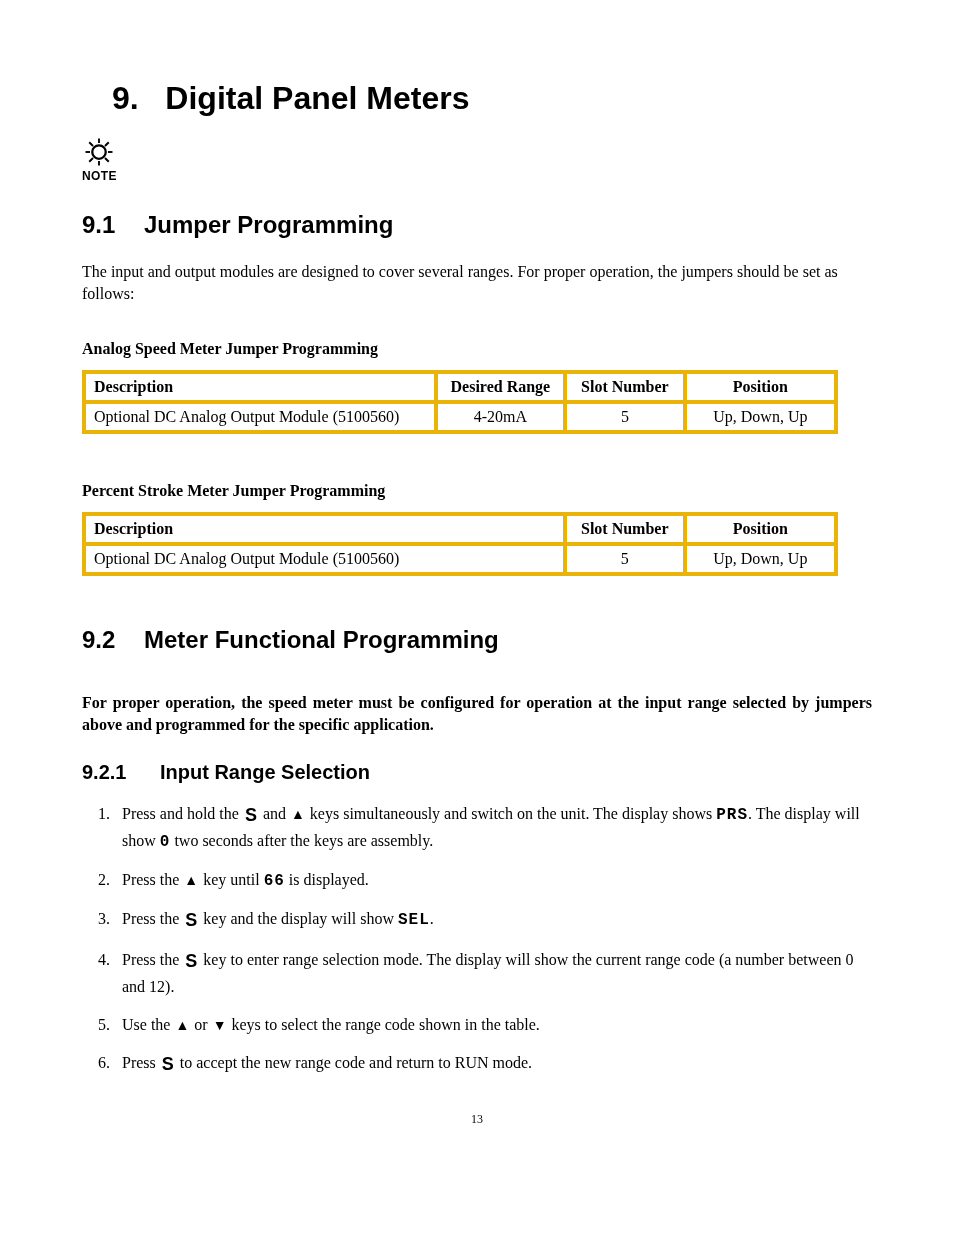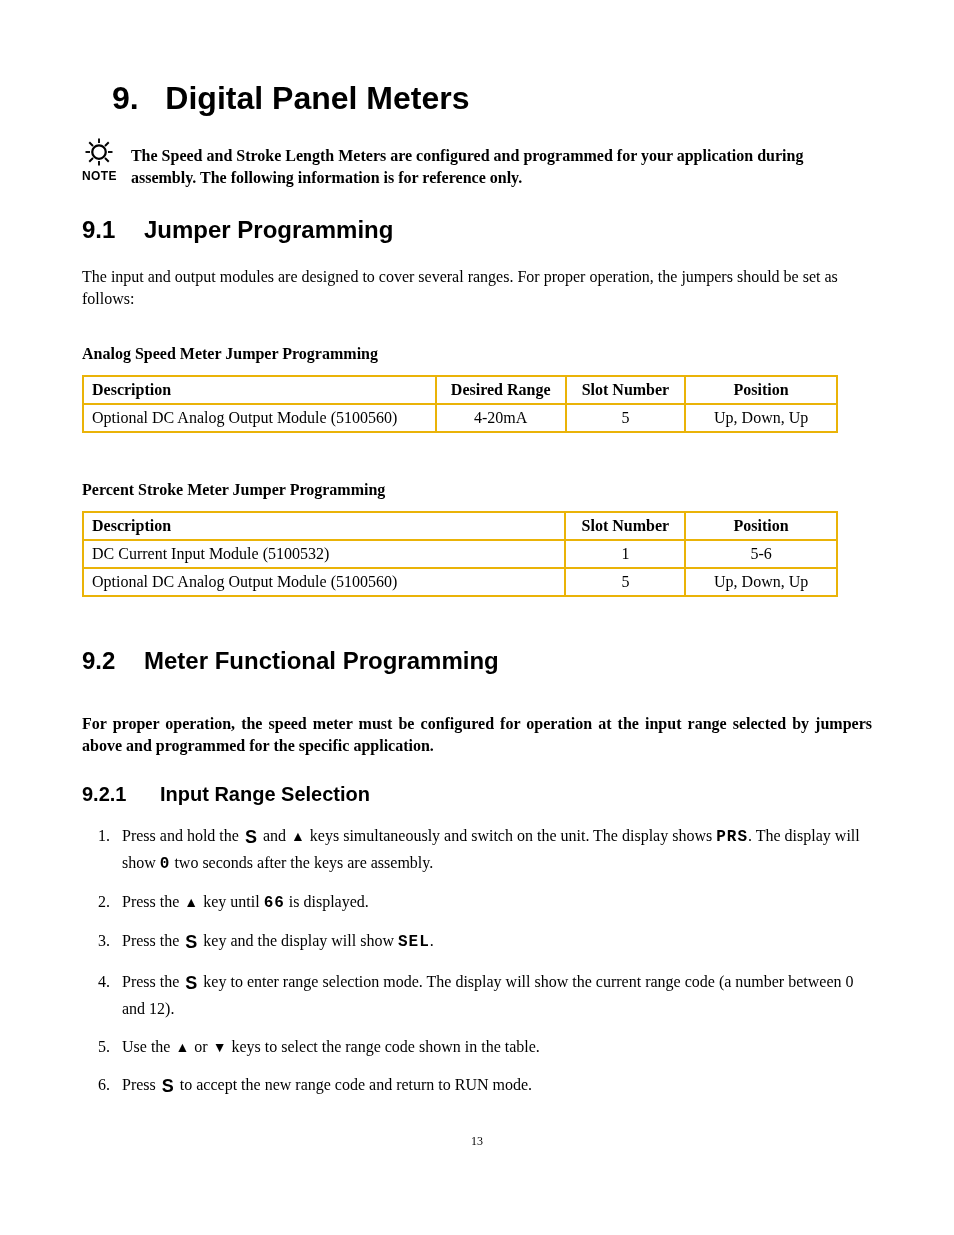--- a/index.html
+++ b/index.html
@@ -35,21 +35,21 @@
   h3 .hnum { display:inline-block; width: 78px; }
   .note-row { display:flex; align-items:flex-start; gap:14px; margin-bottom:6px;}
   .note-icon { flex:0 0 34px; text-align:center; }
   .note-icon svg { width:30px; height:30px; }
   .note-label { font-family: Arial, sans-serif; font-size:12px; font-weight:bold; letter-spacing:0.4px; display:block; margin-top:-2px;}
   .note-text { font-family: "Times New Roman", serif; font-weight:bold; font-size:16px; line-height:1.35; margin-top:8px;}
   p.body { margin: 22px 0 10px 0; line-height:1.35; }
   p.body-just { margin: 38px 0 10px 0; line-height:1.35; text-align:justify;font-weight:bold; }
   .table-title { font-weight:bold; margin: 36px 0 12px 0; }
   table { border-collapse: collapse; width: 756px; }
-  th, td { border:2px solid #eab308; padding:4px 8px; font-size:16px; }
+  th, td { border:4px solid #eab308; padding:4px 8px; font-size:16px; }
   th { font-weight:bold; text-align:left; }
   th.center, td.center { text-align:center; } 
   ol.steps { margin: 14px 0 0 32px; padding:0; }
   ol.steps li { margin: 0 0 14px 0; padding-left:8px; line-height:1.5; }
   .sbtn { font-family: Arial, Helvetica, sans-serif; font-weight:900; font-size:18px; display:inline-block; vertical-align:-2px; padding:0 2px;}
   .tri { font-size:14px; display:inline-block; vertical-align:0; padding:0 1px; }
   .seg { font-family: "Courier New", monospace; font-weight:bold; letter-spacing:1px; }
   .pagenum { text-align:center; font-size:12px; margin-top:34px; }
 </style>
 </head>
@@ -69,21 +69,20 @@
         <line x1="2" y1="20" x2="8" y2="20"></line>
         <line x1="32" y1="20" x2="38" y2="20"></line>
         <line x1="7" y1="7" x2="12" y2="12"></line>
         <line x1="28" y1="28" x2="33" y2="33"></line>
         <line x1="33" y1="7" x2="28" y2="12"></line>
         <line x1="12" y1="28" x2="7" y2="33"></line>
       </g>
     </svg>
     <span class="note-label">NOTE</span>
   </div>
-  <div class="note-text">The Speed and Stroke Length Meters are configured and programmed for your application during assembly.  The following information is for reference only.</div>
 </div>
 
 <h2>
   <span class="hnum">9.1</span><span>Jumper Programming</span>
 </h2>
 
 <p class="body">The input and output modules are designed to cover several ranges.  For proper operation, the jumpers should be set as follows:</p>
 
 <div class="table-title">Analog Speed Meter Jumper Programming</div>
 <table>
@@ -116,25 +115,20 @@
       <col style="width:120px">
       <col style="width:152px">
     </colgroup>
   <tbody>
       <tr>
     <th>Description</th>
     <th class="center">Slot Number</th>
     <th class="center">Position</th>
   </tr>
   <tr>
-    <td>DC Current Input Module (5100532)</td>
-    <td class="center">1</td>
-    <td class="center">5-6</td>
-  </tr>
-  <tr>
     <td>Optional DC Analog Output Module (5100560)</td>
     <td class="center">5</td>
     <td class="center">Up, Down, Up</td>
   </tr>
 </tbody>
   </table>
 
 <h2 style="margin-top:50px">
   <span class="hnum">9.2</span><span>Meter Functional Programming</span>
 </h2>

